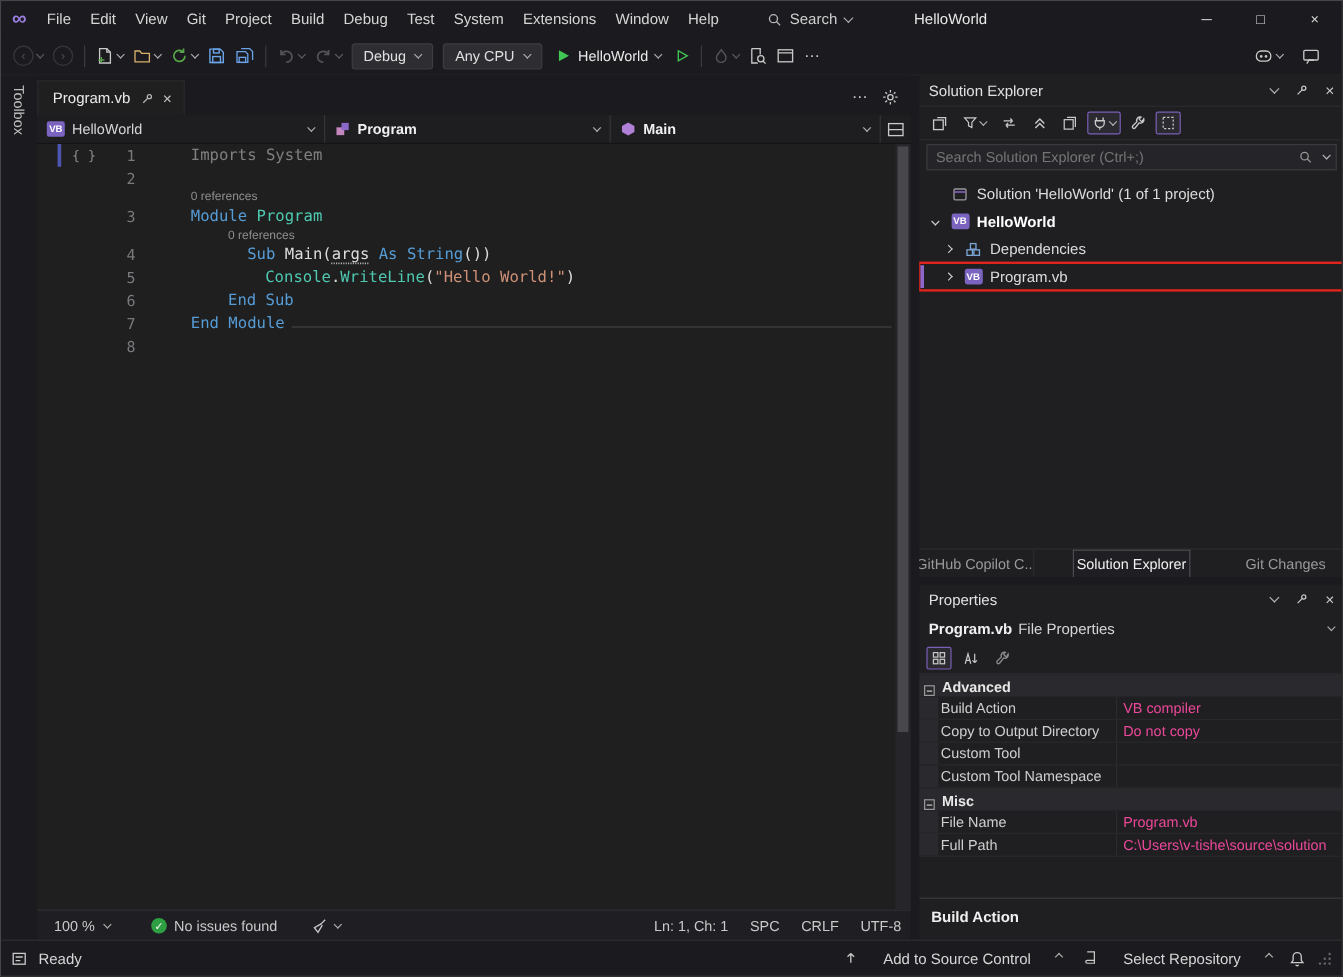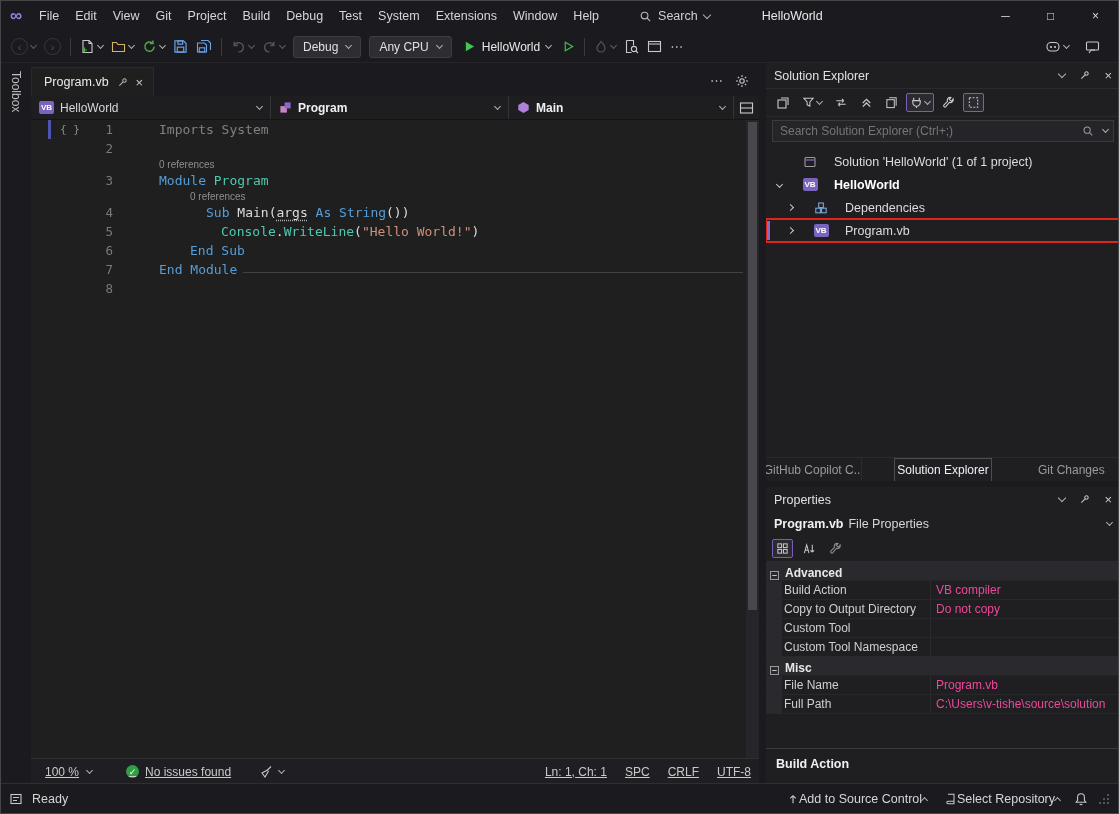--- a/index.html
+++ b/index.html
@@ -88,21 +88,21 @@
   .tok.dim { color:#808080; } .tok.plain { color:#dcdcdc; }
   .tok.sq { text-decoration-line:underline; text-decoration-style:dotted;
     text-decoration-color:#b0b0b0; text-underline-offset:3px; }
   .lens-row { height:13px; line-height:13px; font-family:"Liberation Sans",sans-serif;
     font-size:10px; color:#8f8f8f; }
   .proc-sep { flex:1; height:13px; border-bottom:1px solid #414146; margin-left:6px; margin-right:2px; }
   .vscroll { position:absolute; right:0; top:0; width:13px; bottom:0; background:#26262a; }
   .vscroll-thumb { position:absolute; left:2px; right:2px; top:2px; height:488px; background:#47474c; }
 
   .ed-status { height:26px; flex:none; background:#1f1f23; border-top:1px solid #2e2e33;
-    display:flex; align-items:center; font-size:12px; color:#c9c9c9; padding:0 8px; gap:10px;text-decoration:underline; }
+    display:flex; align-items:center; font-size:12px; color:#c9c9c9; padding:0 8px; gap:10px; }
   .ed-status .zoom { display:flex; align-items:center; gap:8px; padding:2px 6px; }
   .ed-status .health { display:flex; align-items:center; gap:6px; margin-left:18px; }
   .chk { width:13px; height:13px; border-radius:50%; background:#2ea043; color:#fff;
     font-size:9px; display:inline-flex; align-items:center; justify-content:center; }
   .ed-status .right { margin-left:auto; display:flex; align-items:center; gap:18px; }
 
   
   .right-panel { position:absolute; left:765px; top:62px; width:354px; height:721px;
     display:flex; flex-direction:column; background:#1f1f22; }
   .tw-header { height:25px; display:flex; align-items:center; padding:0 8px; font-size:12.5px;
@@ -116,21 +116,21 @@
     border-top:1px solid #2b2b2f; border-bottom:1px solid #2b2b2f; flex:none; }
   .se-ic { display:inline-flex; align-items:center; gap:2px; padding:2px 3px; border-radius:2px;
     border:1px solid transparent; }
   .se-ic.sel { border-color:#7a5fb8; background:#2a2a30; }
   .se-search { height:27px; display:flex; align-items:center; padding:2px 6px; flex:none;
     position:relative; }
   .se-search input { width:100%; height:22px; background:#252529; border:1px solid #3a3a3f;
     color:#9a9a9a; font-size:12px; padding:0 40px 0 7px; font-family:"Liberation Sans",sans-serif; }
   .se-search .icons { position:absolute; right:12px; display:flex; align-items:center; gap:9px; }
   .se-tree { flex:1; padding-top:6px; overflow:hidden; }
-  .tree-row { height:23px; display:flex; align-items:center; gap:16px; font-size:12.5px;
+  .tree-row { height:23px; display:flex; align-items:center; gap:6px; font-size:12.5px;
     color:#dcdcdc; position:relative; }
   .tree-row .expander { width:14px; display:inline-flex; justify-content:center; flex:none; }
   .tw-chev { display:inline-block; width:5px; height:5px; border-right:1.3px solid #c9c9c9;
     border-bottom:1.3px solid #c9c9c9; }
   .tw-chev.down { transform:rotate(45deg); } .tw-chev.right { transform:rotate(-45deg); }
   .tree-row .t-icon { width:16px; display:inline-flex; justify-content:center; flex:none; }
   .tree-row .t-label.bold { font-weight:bold; color:#fff; }
   .tree-row.annotated { outline:2px solid #e0241b; outline-offset:-1px; }
   .tree-row.annotated::before { content:""; position:absolute; left:1px; top:2px; bottom:2px;
     width:3px; background:#8b68c7; }
@@ -165,21 +165,21 @@
   .props-desc { margin-top:auto; border-top:1px solid #3a3a3f; padding:8px 10px; flex:none; }
   .props-desc .t { font-weight:bold; color:#f0f0f0; font-size:12.5px; margin-bottom:5px; }
   .props-desc .d { color:#b8b8b8; font-size:12px; }
 
   
   .statusbar { position:absolute; left:0; bottom:0; right:0; height:30px; background:#1b1b1f;
     border-top:1px solid #2e2e33; display:flex; align-items:center; padding:0 8px;
     font-size:12.5px; color:#d6d6d6; }
   .sb-left { display:flex; align-items:center; gap:9px; }
   .sb-right { margin-left:auto; display:flex; align-items:center; gap:10px; }
-  .sb-item { display:flex; align-items:center; gap:0; padding:0 4px; }
+  .sb-item { display:flex; gap:21px; padding:0 4px; }
 </style>
 </head>
 <body>
 
 <div class="window">
 
   <div class="titlebar">
     <span class="vs-logo">∞</span>
     <div class="menubar">
         <div class="menu-item">File</div>

